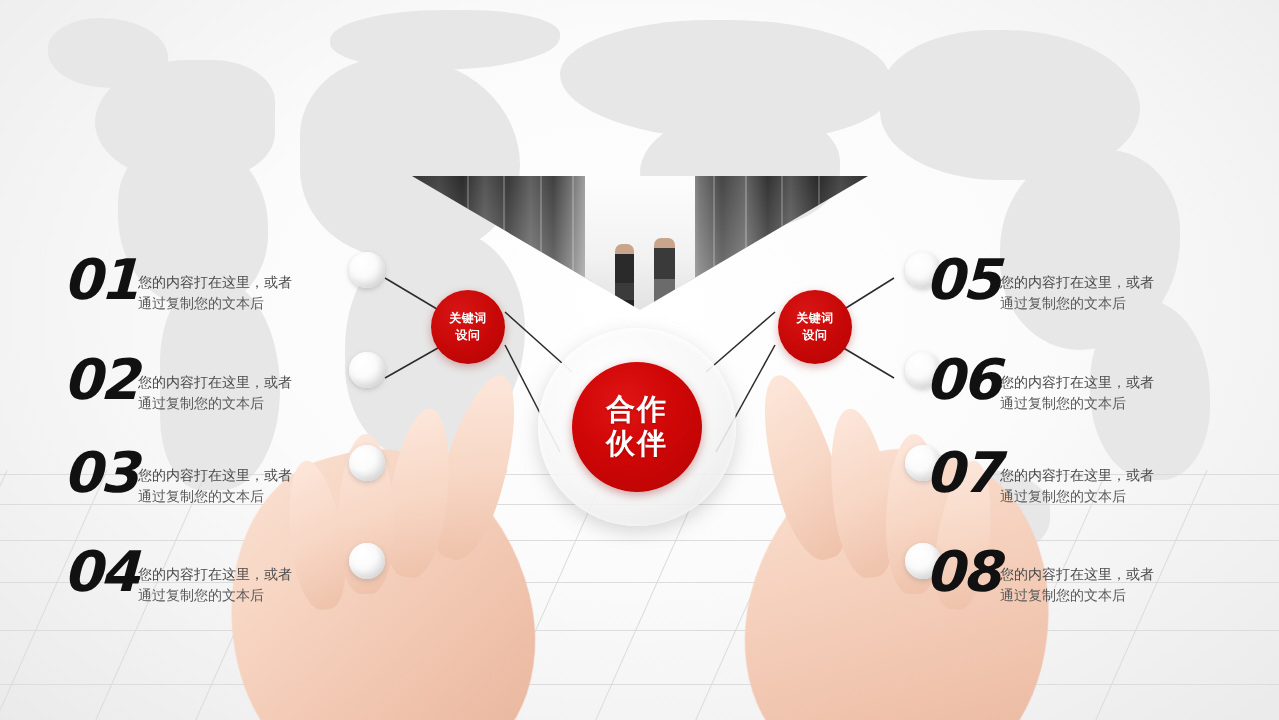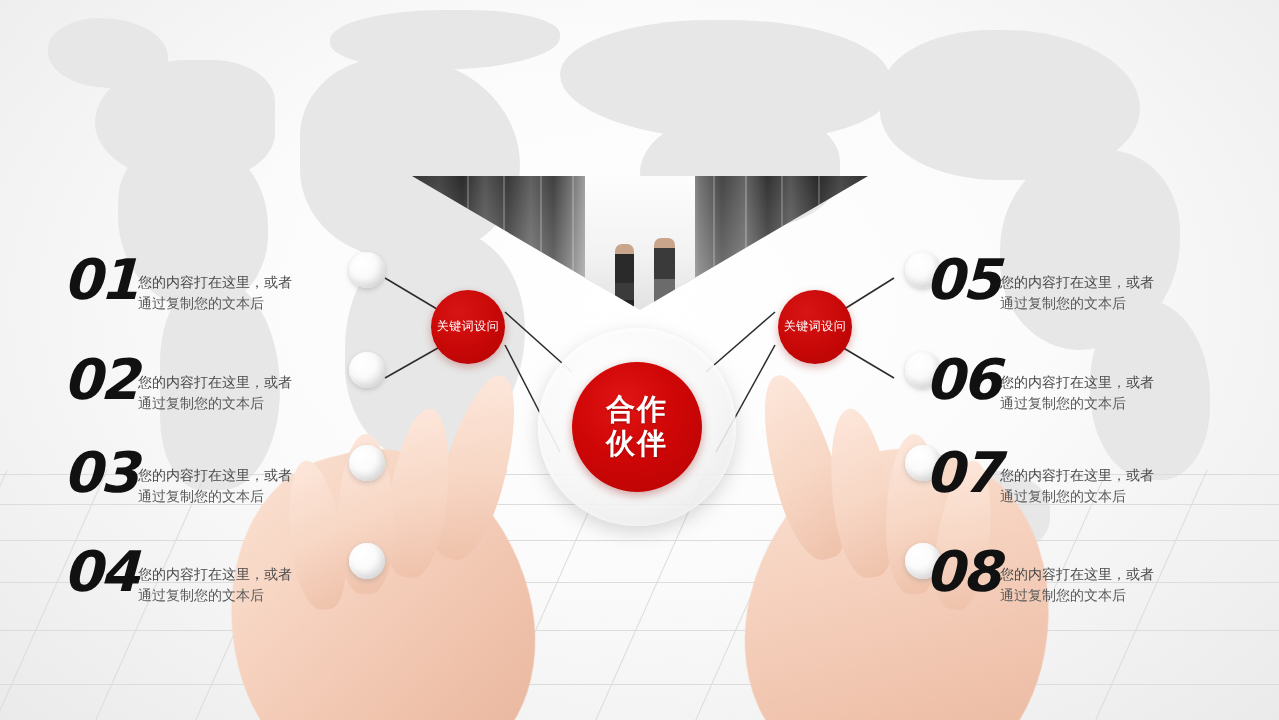--- a/index.html
+++ b/index.html
@@ -97,23 +97,24 @@
     letter-spacing:2px;font-family:"DejaVu Sans","Liberation Sans",sans-serif;
     text-shadow:0 1px 2px rgba(90,0,0,.45);
     text-align:right;
   }
 
   
   .kw{
     position:absolute;width:74px;height:74px;border-radius:50%;
     background:radial-gradient(circle at 38% 30%, #d81515 0%, #c90808 50%, #b40303 100%);
     box-shadow:0 3px 9px rgba(150,10,10,.3);
-    display:flex;flex-direction:row;align-items:center;justify-content:center;
+    display:flex;flex-direction:column;align-items:center;justify-content:center;
     color:#fff;font-size:12px;line-height:1.45;letter-spacing:.5px;
     font-family:"DejaVu Sans","Liberation Sans",sans-serif;
+    font-weight:bold;
   }
   #kw-left{left:431px;top:290px;}
   #kw-right{left:778px;top:290px;}
 
   
   #wires{position:absolute;left:0;top:0;width:1279px;height:720px;}
 
   
   .pearl{
     position:absolute;width:36px;height:36px;border-radius:50%;

